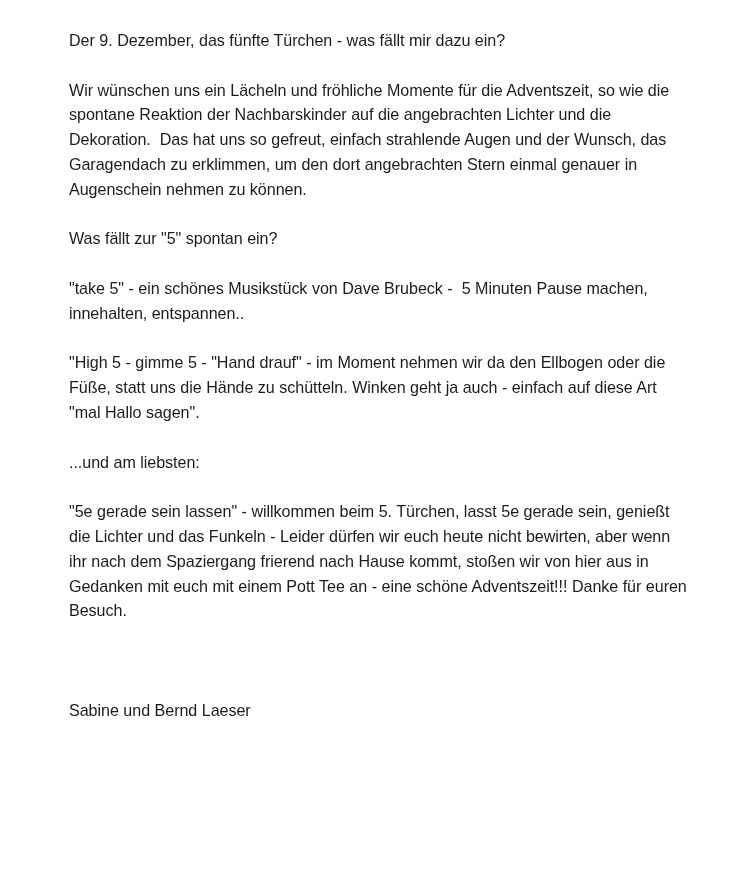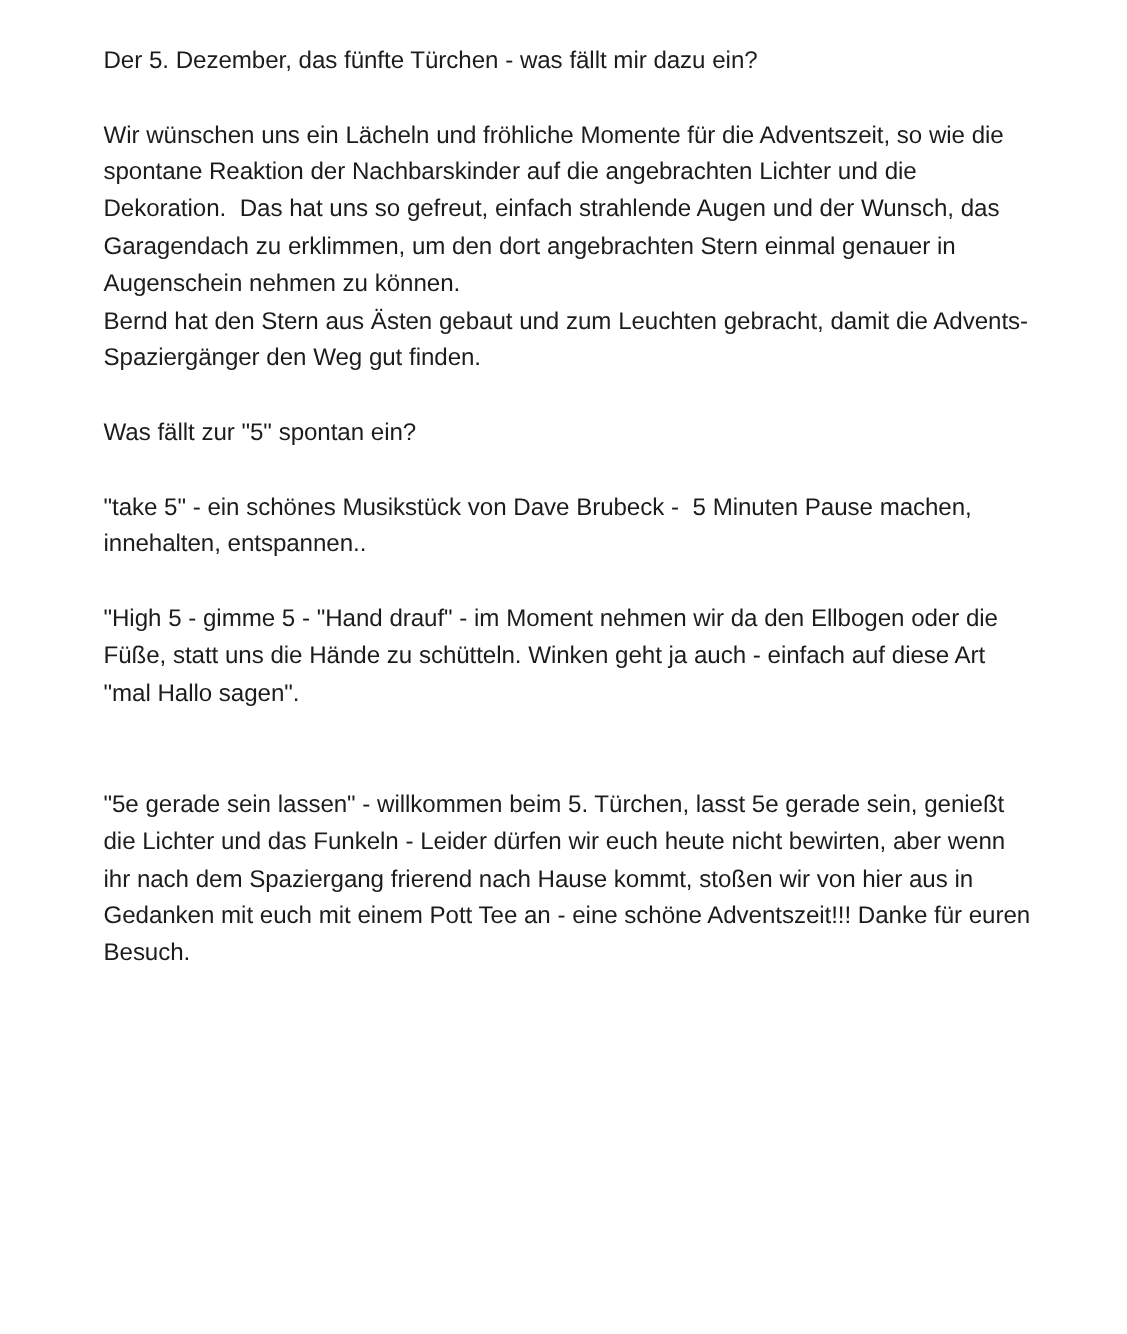--- a/index.html
+++ b/index.html
@@ -50,45 +50,46 @@
     padding: 0;
     line-height: 24.8px;
   }
 </style>
 </head>
 <body style="background: rgb(255, 255, 255);">
 
 <div class="page" style="background: rgb(255, 255, 255);">
   <div class="doc-body" style="color: rgb(28, 28, 28);">
 
-    <p class="para">Der 5. Dezember, das fünfte Türchen - was fällt mir dazu ein?</p>
+    <p class="para">Der 9. Dezember, das fünfte Türchen - was fällt mir dazu ein?</p>
 
     <div class="spacer"></div>
 
     <p class="para">Wir wünschen uns ein Lächeln und fröhliche Momente für die Adventszeit, so wie die spontane Reaktion der Nachbarskinder auf die angebrachten Lichter und die Dekoration.  Das hat uns so gefreut, einfach strahlende Augen und der Wunsch, das Garagendach zu erklimmen, um den dort angebrachten Stern einmal genauer in Augenschein nehmen zu können.</p>
 
-    <p class="para">Bernd hat den Stern aus Ästen gebaut und zum Leuchten gebracht, damit die Advents-Spaziergänger den Weg gut finden.</p>
 
     <div class="spacer"></div>
 
     <p class="para">Was fällt zur "5" spontan ein?</p>
 
     <div class="spacer"></div>
 
     <p class="para">"take 5" - ein schönes Musikstück von Dave Brubeck -  5 Minuten Pause machen, innehalten, entspannen..</p>
 
     <div class="spacer"></div>
 
     <p class="para">"High 5 - gimme 5 - "Hand drauf" - im Moment nehmen wir da den Ellbogen oder die Füße, statt uns die Hände zu schütteln. Winken geht ja auch - einfach auf diese Art "mal Hallo sagen".</p>
 
     <div class="spacer"></div>
 
+    <p class="para">...und am liebsten:</p>
 
     <div class="spacer"></div>
 
     <p class="para">"5e gerade sein lassen" - willkommen beim 5. Türchen, lasst 5e gerade sein, genießt die Lichter und das Funkeln - Leider dürfen wir euch heute nicht bewirten, aber wenn ihr nach dem Spaziergang frierend nach Hause kommt, stoßen wir von hier aus in Gedanken mit euch mit einem Pott Tee an - eine schöne Adventszeit!!! Danke für euren Besuch.</p>
 
     <div class="spacer-3"></div>
 
 
+    <p class="para">Sabine und Bernd Laeser</p>
 
   </div>
 </div>
 
 </body></html>

